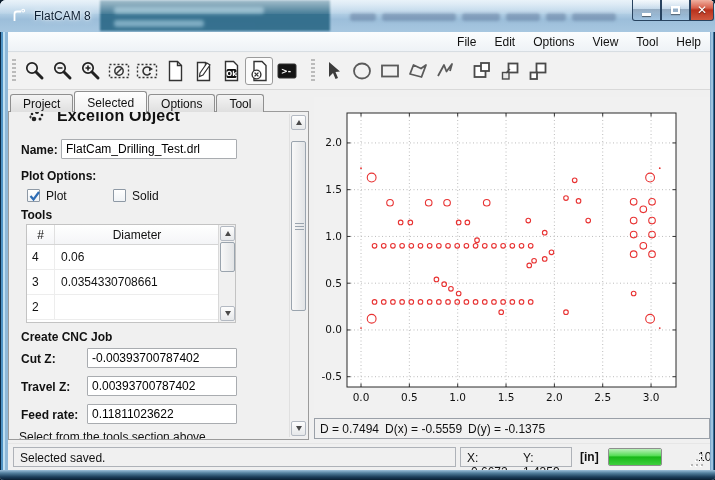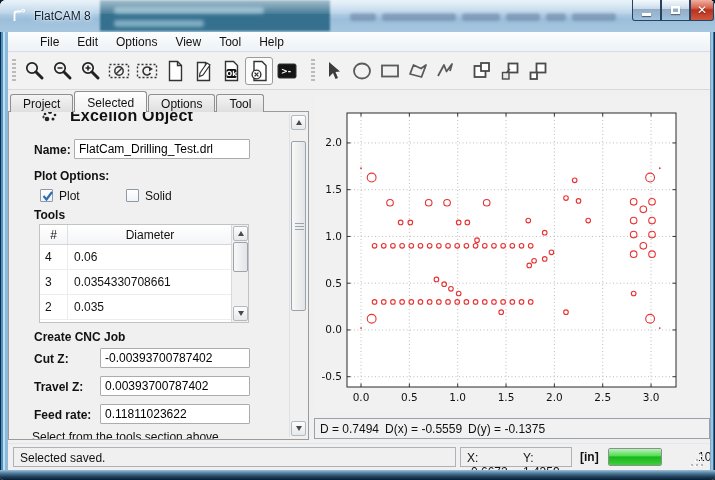--- a/index.html
+++ b/index.html
@@ -37,38 +37,38 @@
   .edge-right { position:absolute; right:0; top:32px; bottom:0; width:5px; z-index:40;
     background:linear-gradient(270deg,#0d2b47 0 1px,#3a6e99 1px 2px,#9cc4e0 2px 4px,#7fa9cc 4px 5px); }
   .edge-bottom { position:absolute; left:0; bottom:0; width:715px; height:10px; z-index:41;
     background:linear-gradient(180deg,#9dbfda 0%,#54809f 30%,#1b3c59 70%,#0a1e33 100%); }
 
   .client { position:absolute; left:8px; top:32px; width:702px; height:438px; background:#f0f0f0; z-index:10;}
 
   
   .menubar { position:absolute; left:0; top:0; width:702px; height:20px;
     background:linear-gradient(180deg,#fbfdfe,#eef2f6); border-bottom:1px solid #d7dde2;
-    display:flex; align-items:center; padding-left:23px; }
+    display:flex; align-items:center; padding-left:8px;justify-content:flex-end; }
   .menu-item { padding:2px 9px; }
   .toolbar { position:absolute; left:0; top:21px; width:702px; height:37px; background:#f2f2f2;
     border-bottom:1px solid #d9d9d9; display:flex; align-items:center; }
   .tgrip { width:4px; height:24px; margin:0 5px 0 4px;
     background:repeating-linear-gradient(180deg,#bbb 0 2px,transparent 2px 4px); }
   .tbtn { width:28px; height:28px; display:flex; align-items:center; justify-content:center; border:1px solid transparent; border-radius:3px;}
   .tbtn.pressed { border:1px solid #9b9b9b; background:#fbfbfb; }
   .tbtn svg { display:block; }
 
   
   .tabbar { position:absolute; left:0; top:59px; height:21px; display:flex; align-items:flex-end; padding-left:2px; z-index:3;}
   .tab { border:1px solid #8f8f8f; border-bottom:none; border-radius:3px 3px 0 0; text-align:center;
     background:linear-gradient(180deg,#f4f4f4,#dfdfdf); height:18px; padding:2px 12px 0 12px; margin-right:1px; }
   .tab.active { background:linear-gradient(180deg,#fefefe,#f1f1f1); height:21px; padding-top:4px; font-weight:normal; position:relative; z-index:4;}
   .panel { position:absolute; left:0; top:79px; width:301px; height:329px; border:1px solid #9b9b9b;
     background:#f0f0f0; overflow:hidden; z-index:2;}
-  .panel-content { position:absolute; left:13px; top:0; width:280px; height:329px; overflow:hidden; }
+  .panel-content { position:absolute; left:0; top:0; width:280px; height:329px; overflow:hidden; }
   .obj-header { position:absolute; left:18px; top:-6px; display:flex; align-items:center; gap:10px; }
   .obj-title { font-size:16px; font-weight:bold; letter-spacing:.2px; }
   .frow-label { position:absolute; font-size:12px;font-weight:bold; }
   .bold { font-weight:bold; }
   .tinput { position:absolute; height:17px; border:1px solid #a9acb0; background:#fff; font:12px "Liberation Sans","DejaVu Sans",sans-serif; padding:9px 4px; border-radius:1px;}
   .cb { position:absolute; width:13px; height:13px; border:1px solid #8e99a5; background:linear-gradient(180deg,#fff,#f0f3f6); border-radius:1px;}
   .cb svg { position:absolute; left:0; top:-1px; display:none;}
   .cb.checked svg { display:block; }
   .cb-label { position:absolute; font-size:12px; }
 
@@ -326,21 +326,20 @@
           <div class="tt-row">
             <div class="tt-c1">4</div>
             <div class="tt-c2">0.06</div>
           </div>
           <div class="tt-row">
             <div class="tt-c1">3</div>
             <div class="tt-c2">0.0354330708661</div>
           </div>
           <div class="tt-row">
             <div class="tt-c1">2</div>
-            <div class="tt-c2">0.035</div>
           </div>
           <div class="tt-scroll">
             <div class="sb-btn up">
                 <div class="tri-up"></div>
               </div>
             <div class="sb-thumb" style="top:17px;height:30px;"></div>
             <div class="sb-btn down">
                 <div class="tri-down"></div>
               </div>
           </div>

